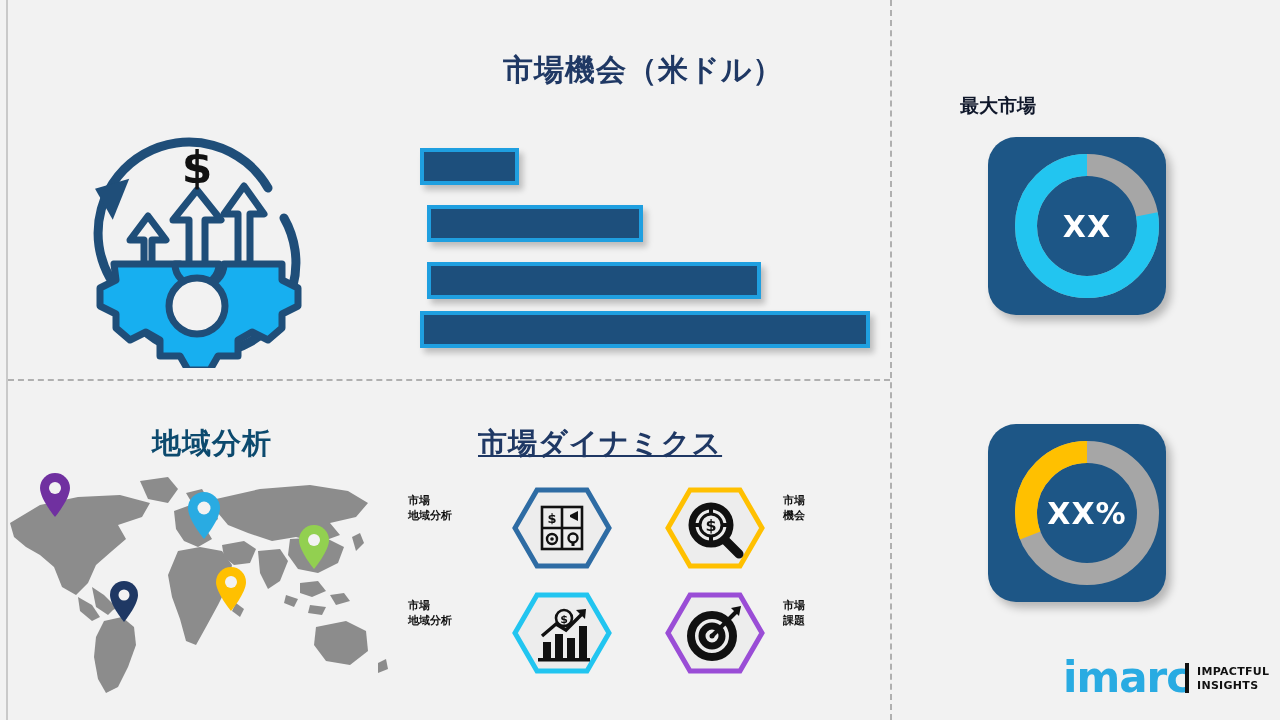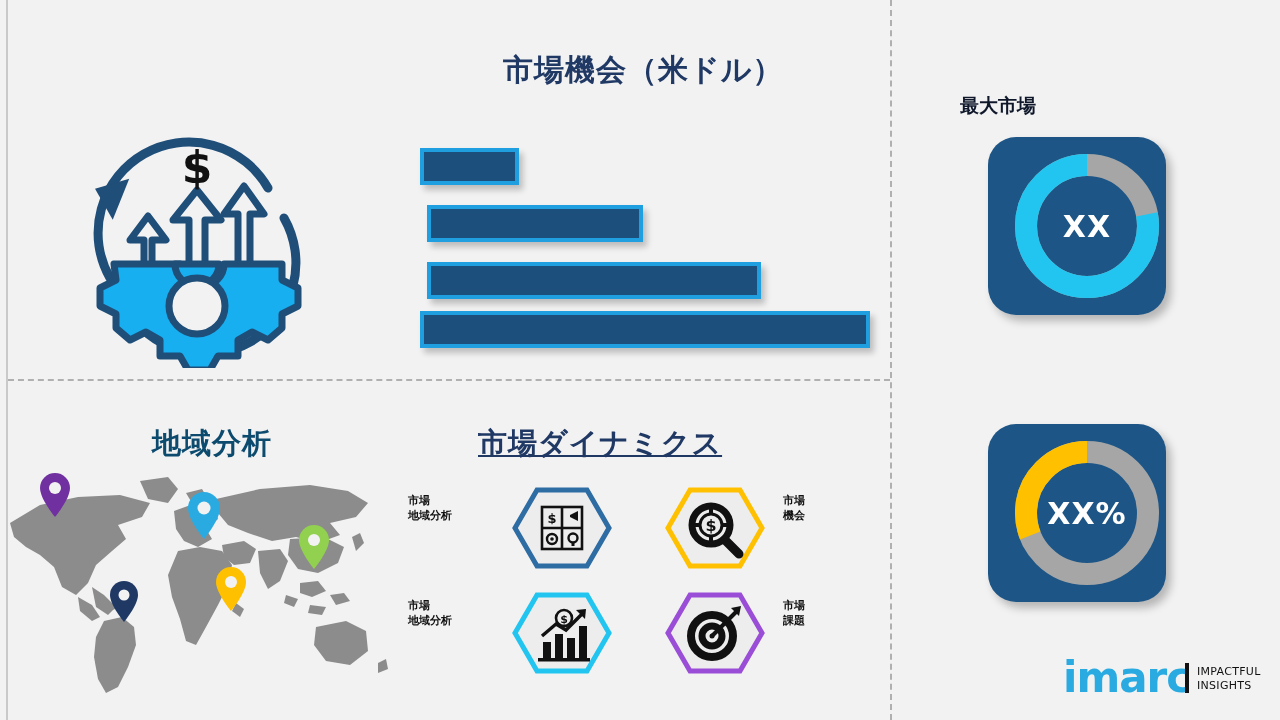--- a/index.html
+++ b/index.html
@@ -228,21 +228,21 @@
     top: 8px;
     width: 4px;
     height: 30px;
     background: #111111;
   }
   .logo-tag {
     position: absolute;
     left: 134px;
     top: 10px;
     font-size: 11px;
-    font-weight: 400;
+    font-weight: 700;
     color: #111111;
     line-height: 1.3;
     letter-spacing: 0.3px;
   }
 </style>
 </head>
 <body>
 
 <div id="slide">
 

